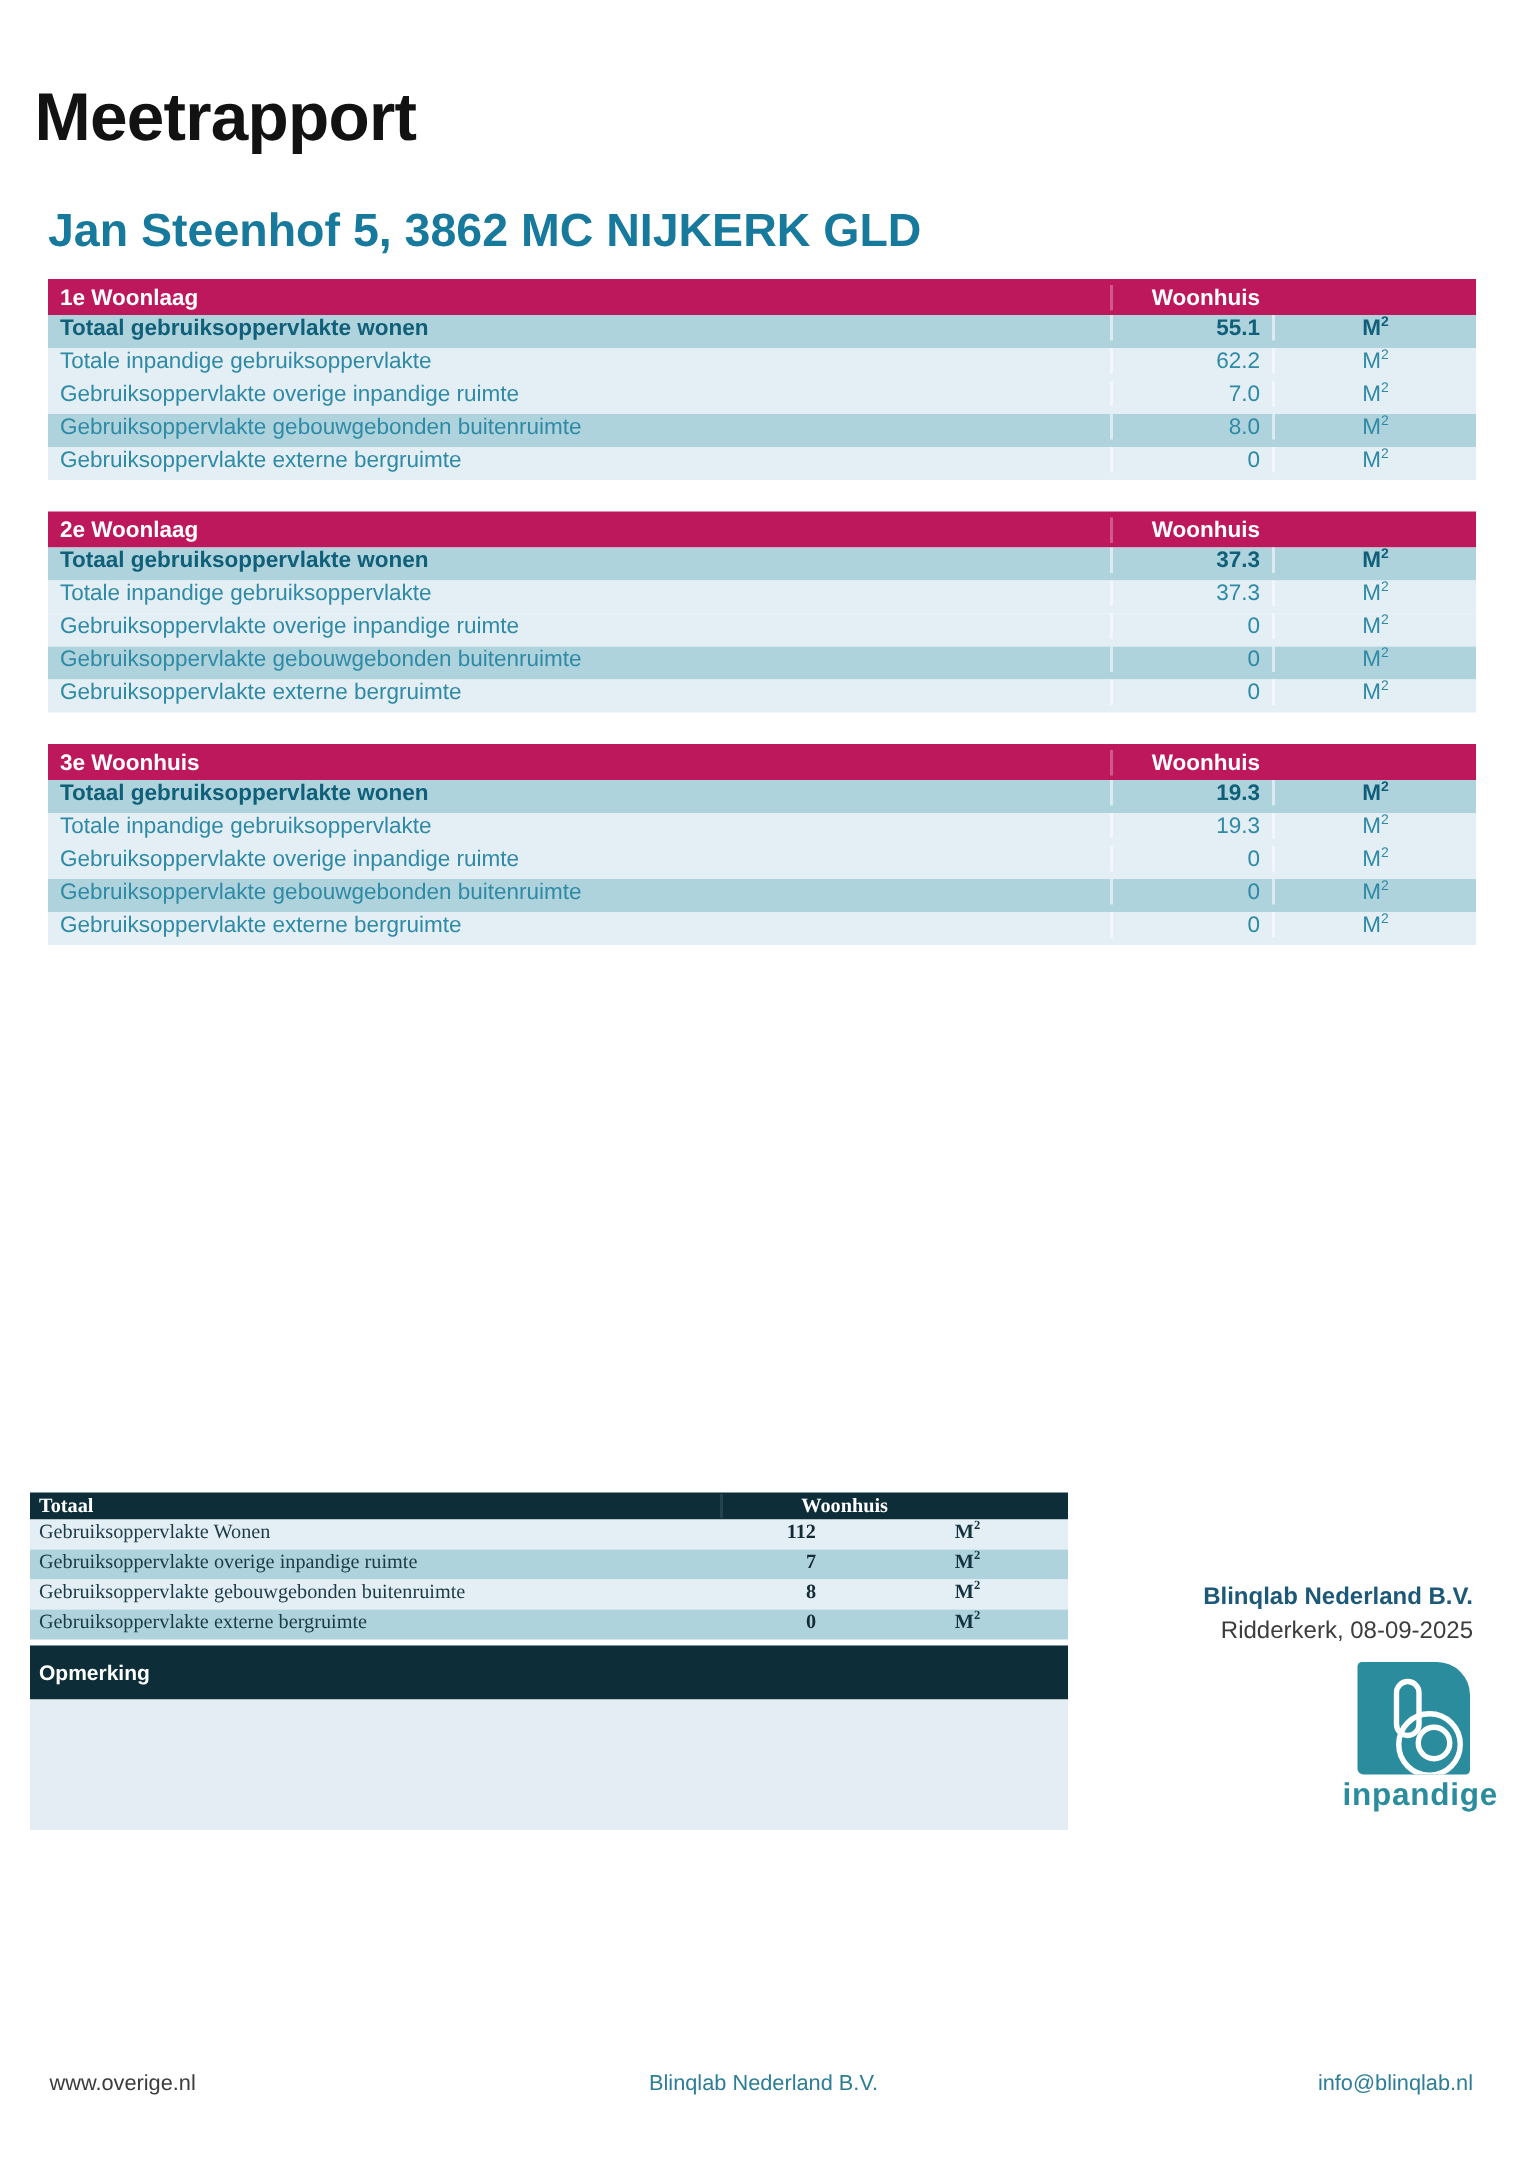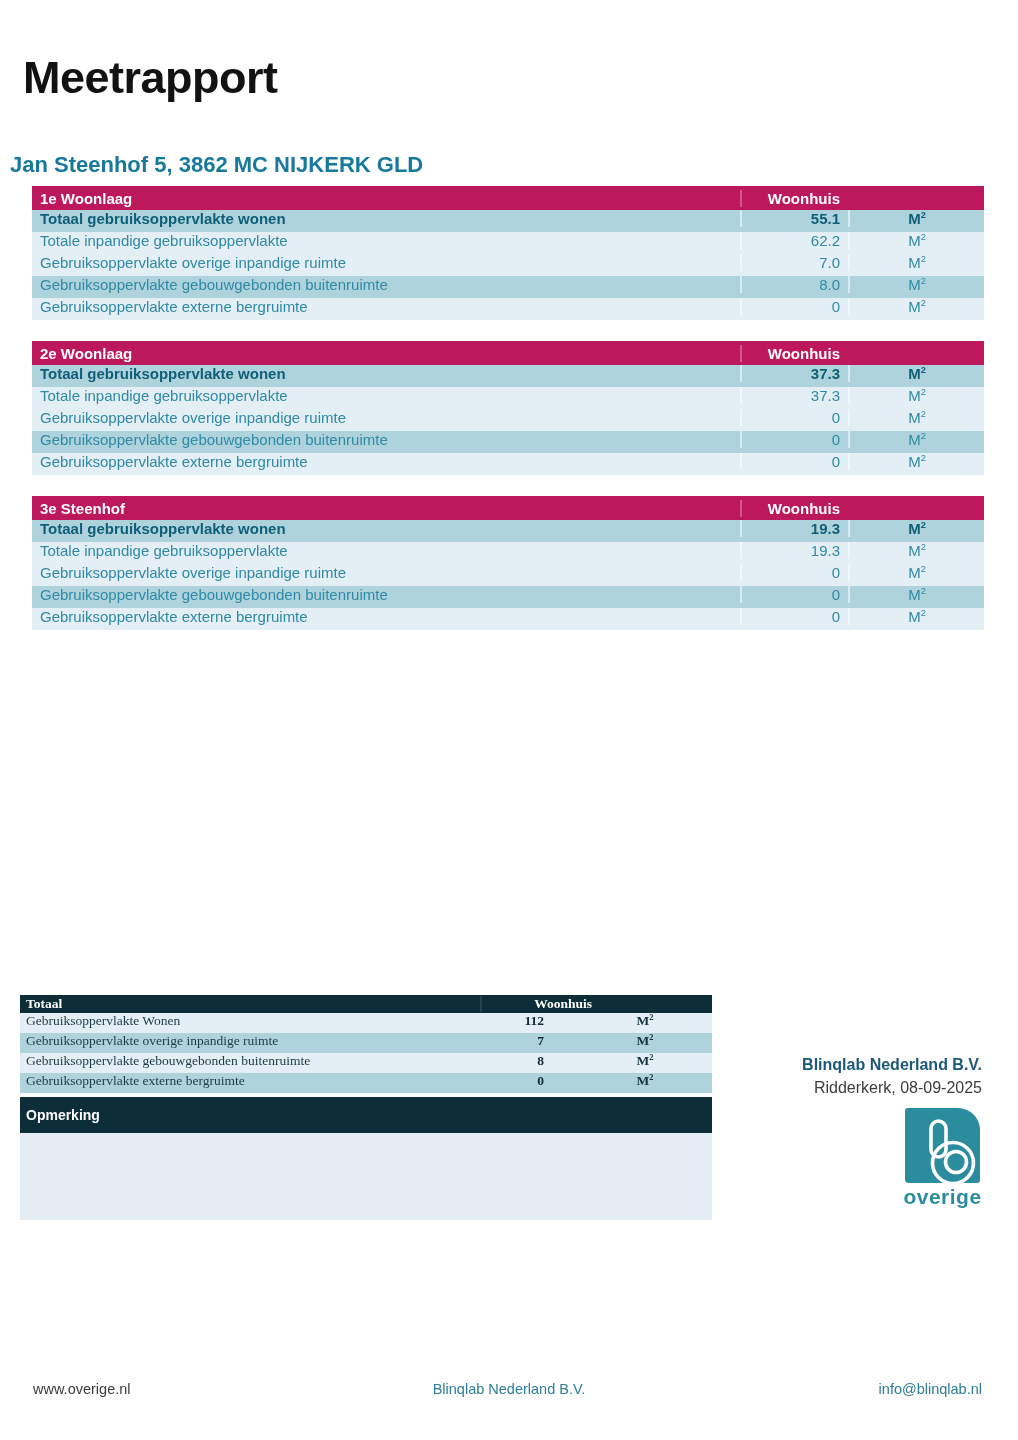--- a/index.html
+++ b/index.html
@@ -1,21 +1,21 @@
 <!DOCTYPE html>
 <html><head>
 <meta charset="utf-8">
 <style>
   * { margin:0; padding:0; box-sizing:border-box; }
   html,body { background:#ffffff; }
   body { font-family:"Liberation Sans", sans-serif; }
   .page { position:relative; width:1018px; height:1440px; background:#ffffff; overflow:hidden; }
 
   .doc-title { position:absolute; left:23px; top:52px; font-size:45px; font-weight:700; color:#121212; letter-spacing:-0.5px; }
-  .doc-subtitle { position:absolute; left:10px; top:136px; font-size:22px; font-weight:700; color:#17799C;margin-top:16px; }
+  .doc-subtitle { position:absolute; left:32px; top:136px; font-size:31px; font-weight:700; color:#17799C; }
 
   
   .floor-table { position:absolute; left:32px; width:952px; }
   .ft-header { display:flex; height:24px; align-items:center; background:#be185d; color:#ffffff; font-weight:700; font-size:15px; }
   .ft-row { display:flex; height:22px; align-items:flex-start; font-size:15px; color:#2E8AA5; }
   .r-total { background:#AFD3DD; font-weight:700; color:#0F5F78; }
   .r-medium { background:#AFD3DD; }
   .r-light { background:#E4EEF5; }
   .c-label { flex:1; padding-left:8px; white-space:nowrap; overflow:hidden; }
   .c-val { width:108px; text-align:right; padding-right:8px; border-left:2px solid rgba(255,255,255,0.55); }
@@ -122,21 +122,21 @@
     </div>
     <div class="ft-row r-light">
       <div class="c-label">Gebruiksoppervlakte externe bergruimte</div>
       <div class="c-val">0</div>
       <div class="c-unit"><span>M</span><sup class="u">2</sup></div>
     </div>
   </div>
 
   <div class="floor-table" style="top:496px">
     <div class="ft-header">
-      <div class="c-label">3e Steenhof</div>
+      <div class="c-label">3e Woonhuis</div>
       <div class="c-val">Woonhuis</div>
       <div class="c-unit"></div>
     </div>
     <div class="ft-row r-total">
       <div class="c-label">Totaal gebruiksoppervlakte wonen</div>
       <div class="c-val">19.3</div>
       <div class="c-unit"><span>M</span><sup class="u">2</sup></div>
     </div>
     <div class="ft-row r-light">
       <div class="c-label">Totale inpandige gebruiksoppervlakte</div>
@@ -200,21 +200,21 @@
 
   <div class="company-name">Blinqlab Nederland B.V.</div>
   <div class="company-date">Ridderkerk, 08-09-2025</div>
   <div class="logo-box">
     <svg width="75" height="75" viewBox="0 0 75 75">
       <rect x="26" y="13" width="15" height="36" rx="7.5" fill="none" stroke="#ffffff" stroke-width="3.6"></rect>
       <circle cx="48" cy="55" r="20.5" fill="none" stroke="#ffffff" stroke-width="3.6"></circle>
       <circle cx="51" cy="54" r="10.5" fill="none" stroke="#ffffff" stroke-width="3.6"></circle>
     </svg>
   </div>
-  <div class="logo-word">overige</div>
+  <div class="logo-word">inpandige</div>
 
   <div class="footer">
     <div class="footer-center">Blinqlab Nederland B.V.</div>
     <div class="footer-left">www.overige.nl</div>
     <div class="footer-right">info@blinqlab.nl</div>
   </div>
 
 </div>
 
 </body></html>

